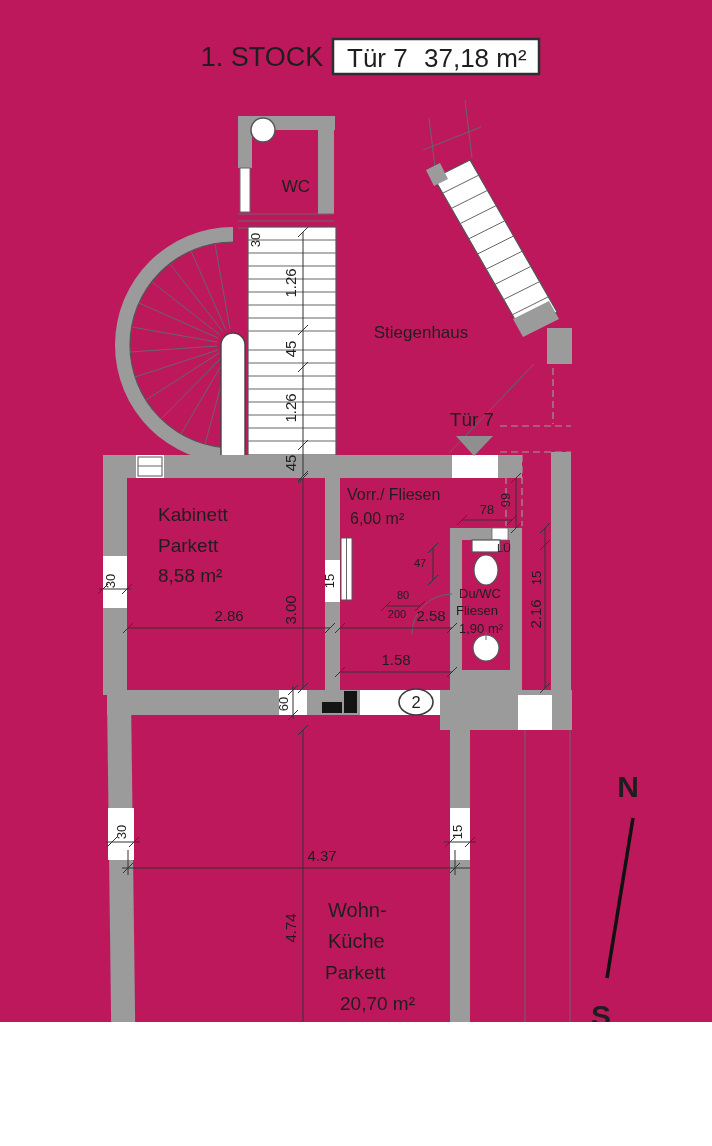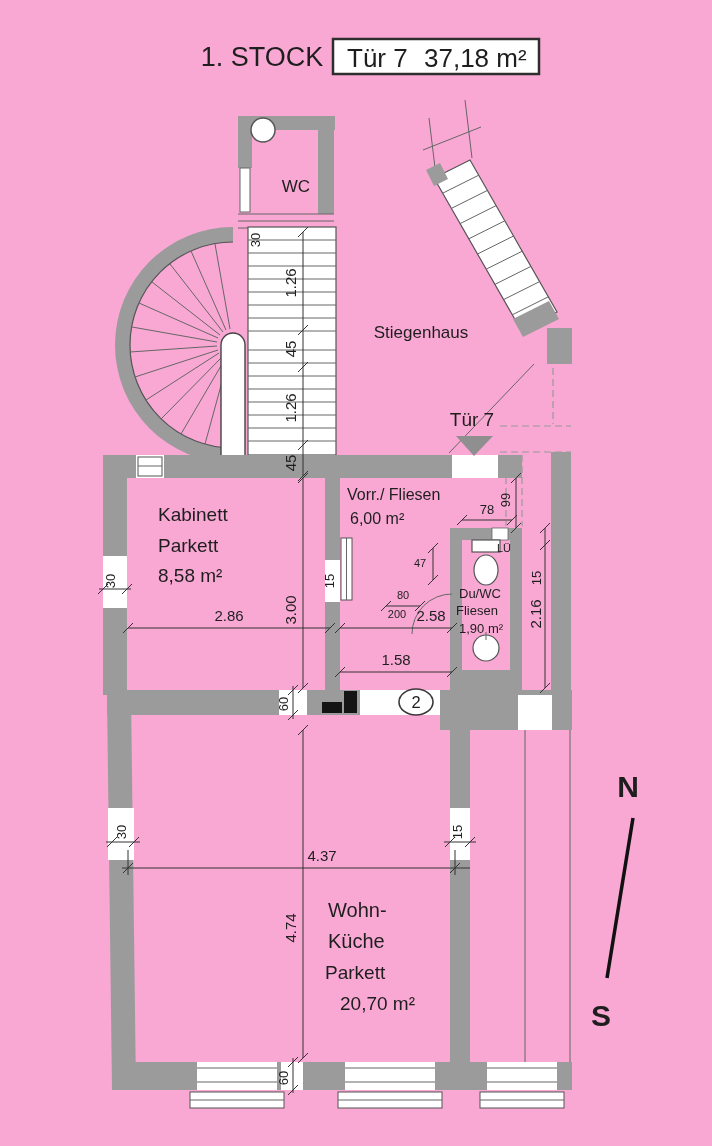--- a/index.html
+++ b/index.html
@@ -1,16 +1,16 @@
 <!DOCTYPE html>
 <html><head>
 <meta charset="utf-8">
 <style>
   html,body{margin:0;padding:0;background:#fff;}
-  #stage{position:relative;width:712px;height:1146px;background:#f9a8d4;overflow:hidden;}
+  #stage{position:relative;width:712px;height:1022px;background:#be185d;overflow:hidden;}
   svg{display:block;}
   svg text{font-family:"Liberation Sans","DejaVu Sans",sans-serif;fill:#1e1e1e;}
   .wall{fill:#9b9b9b;stroke:none;}
   .gap{fill:#ffffff;stroke:none;}
   .thin{stroke:#666;stroke-width:1;fill:none;}
   .thin2{stroke:#555;stroke-width:1.2;fill:none;}
   .dim{stroke:#333;stroke-width:1;fill:none;}
   .dash{stroke:#999;stroke-width:1.2;fill:none;stroke-dasharray:7 4;}
   .fixture{fill:#fff;stroke:#555;stroke-width:1.2;}
   .dimtext{font-size:15px;}

